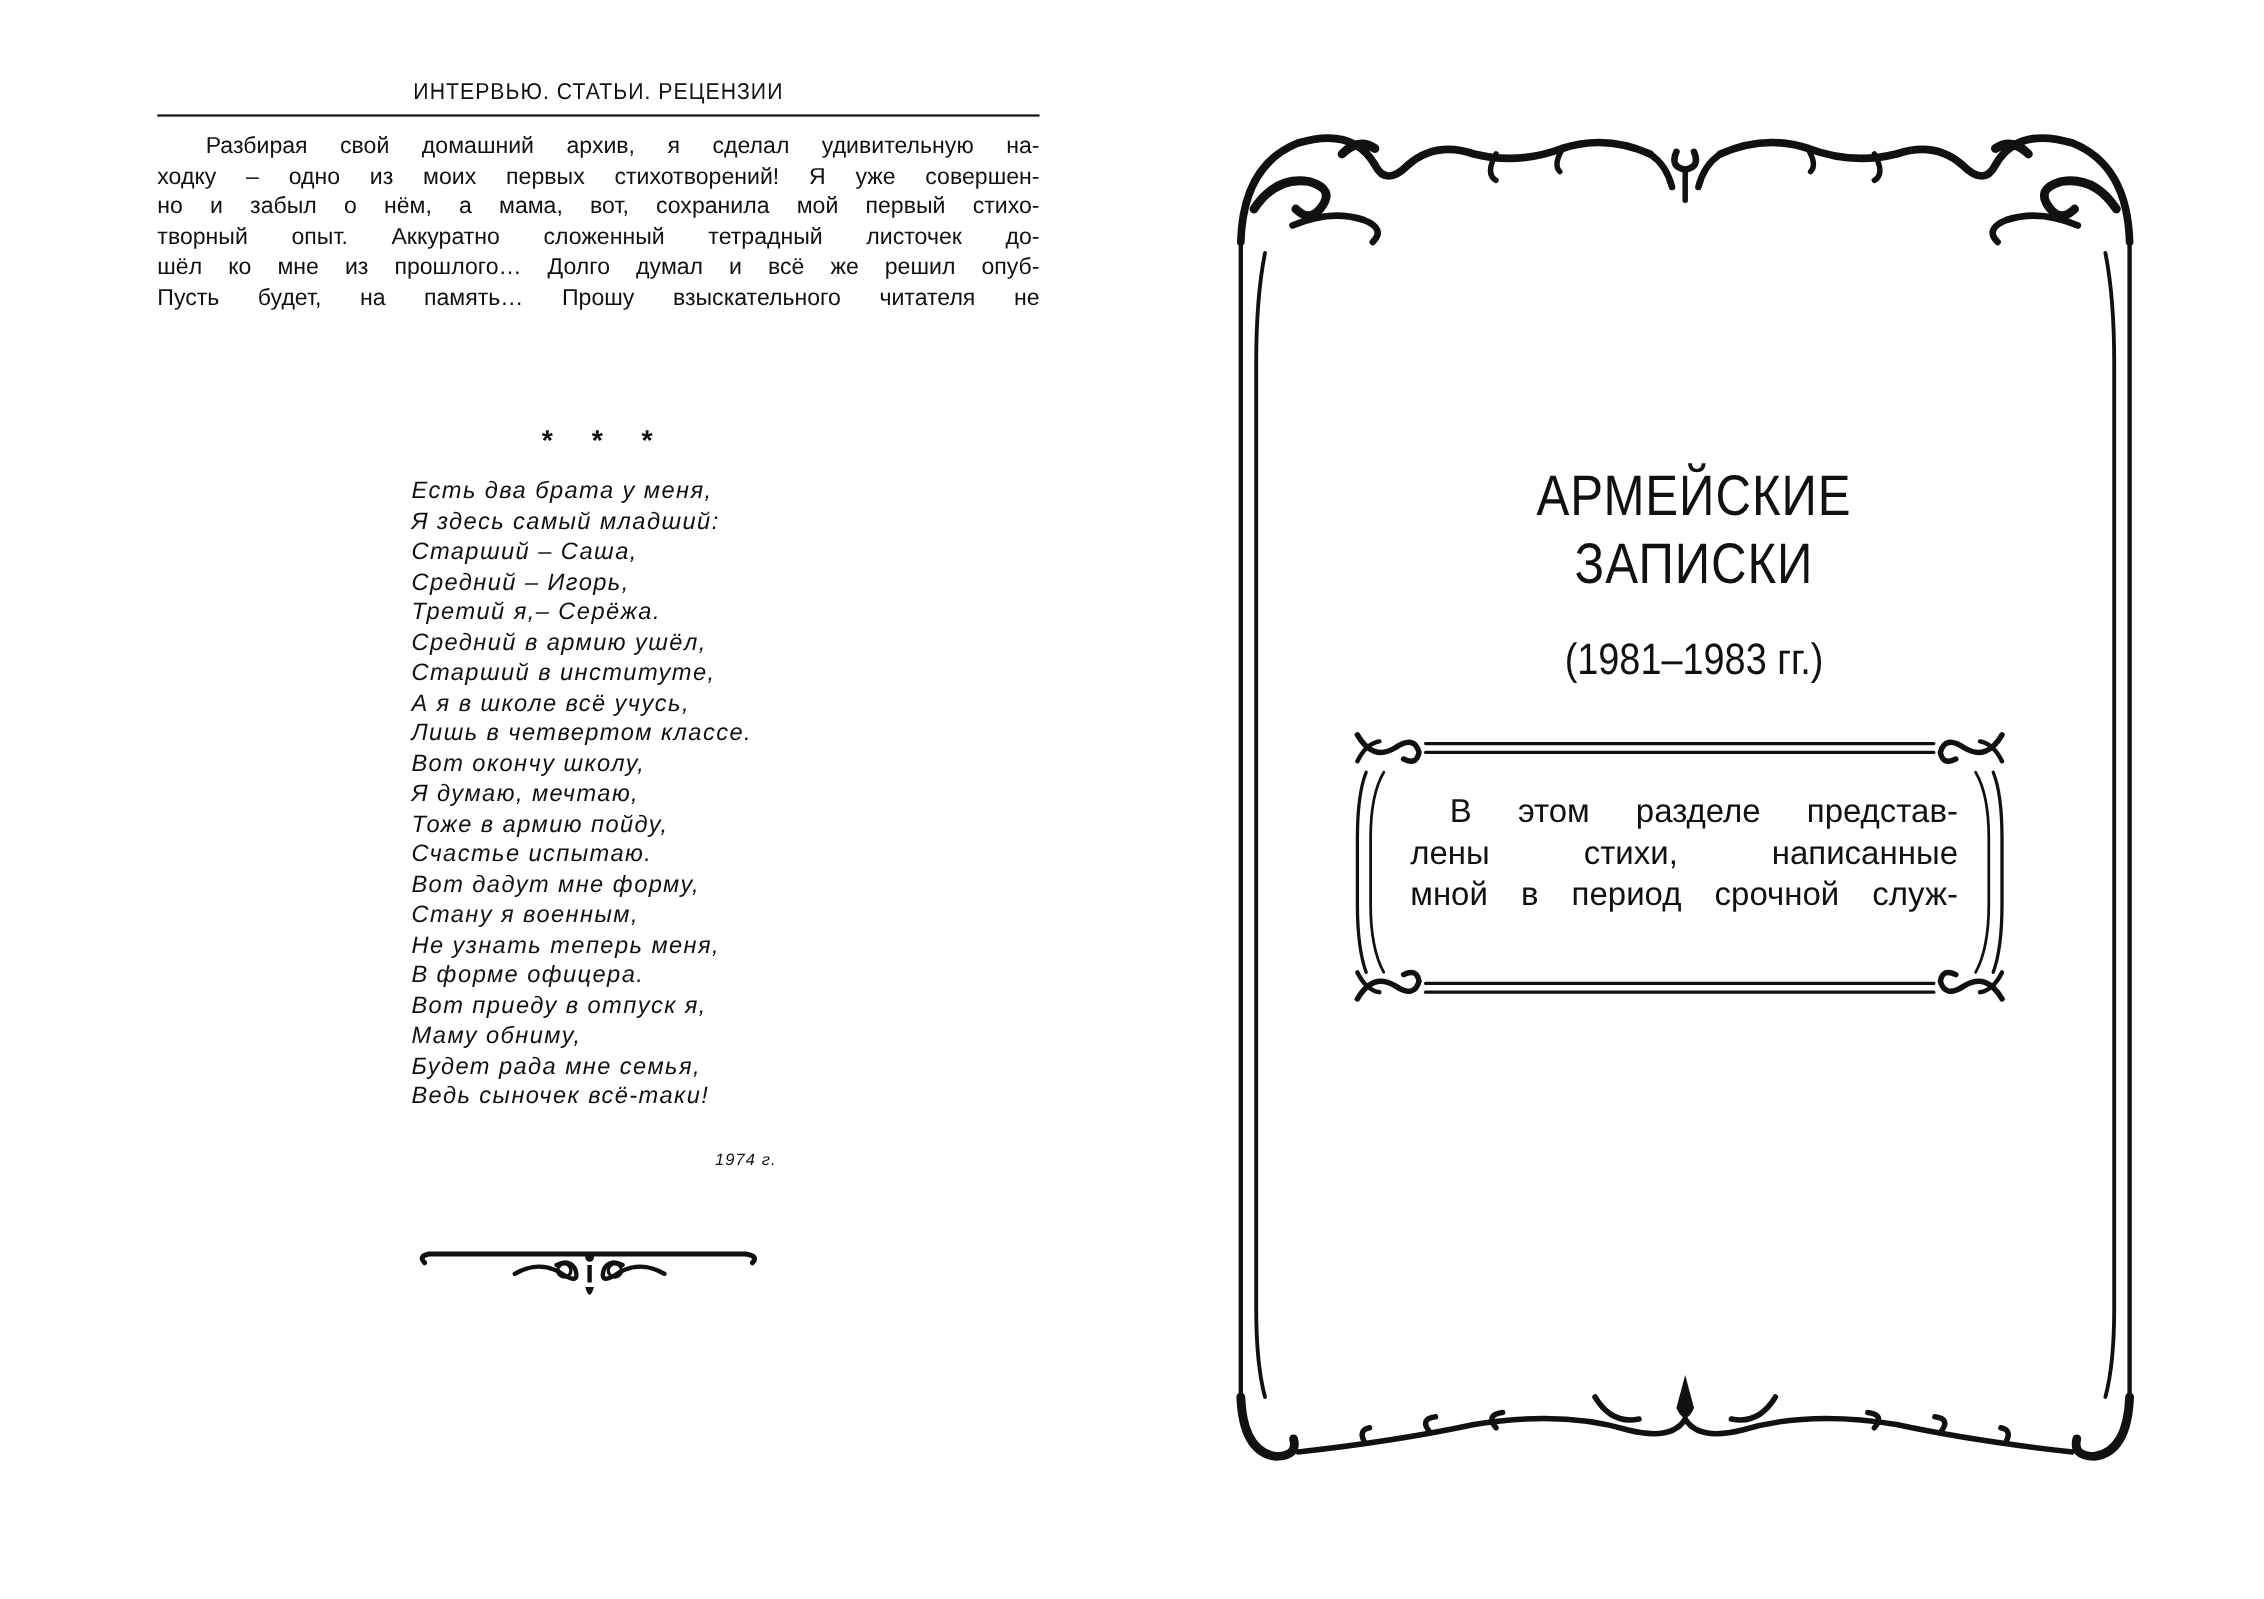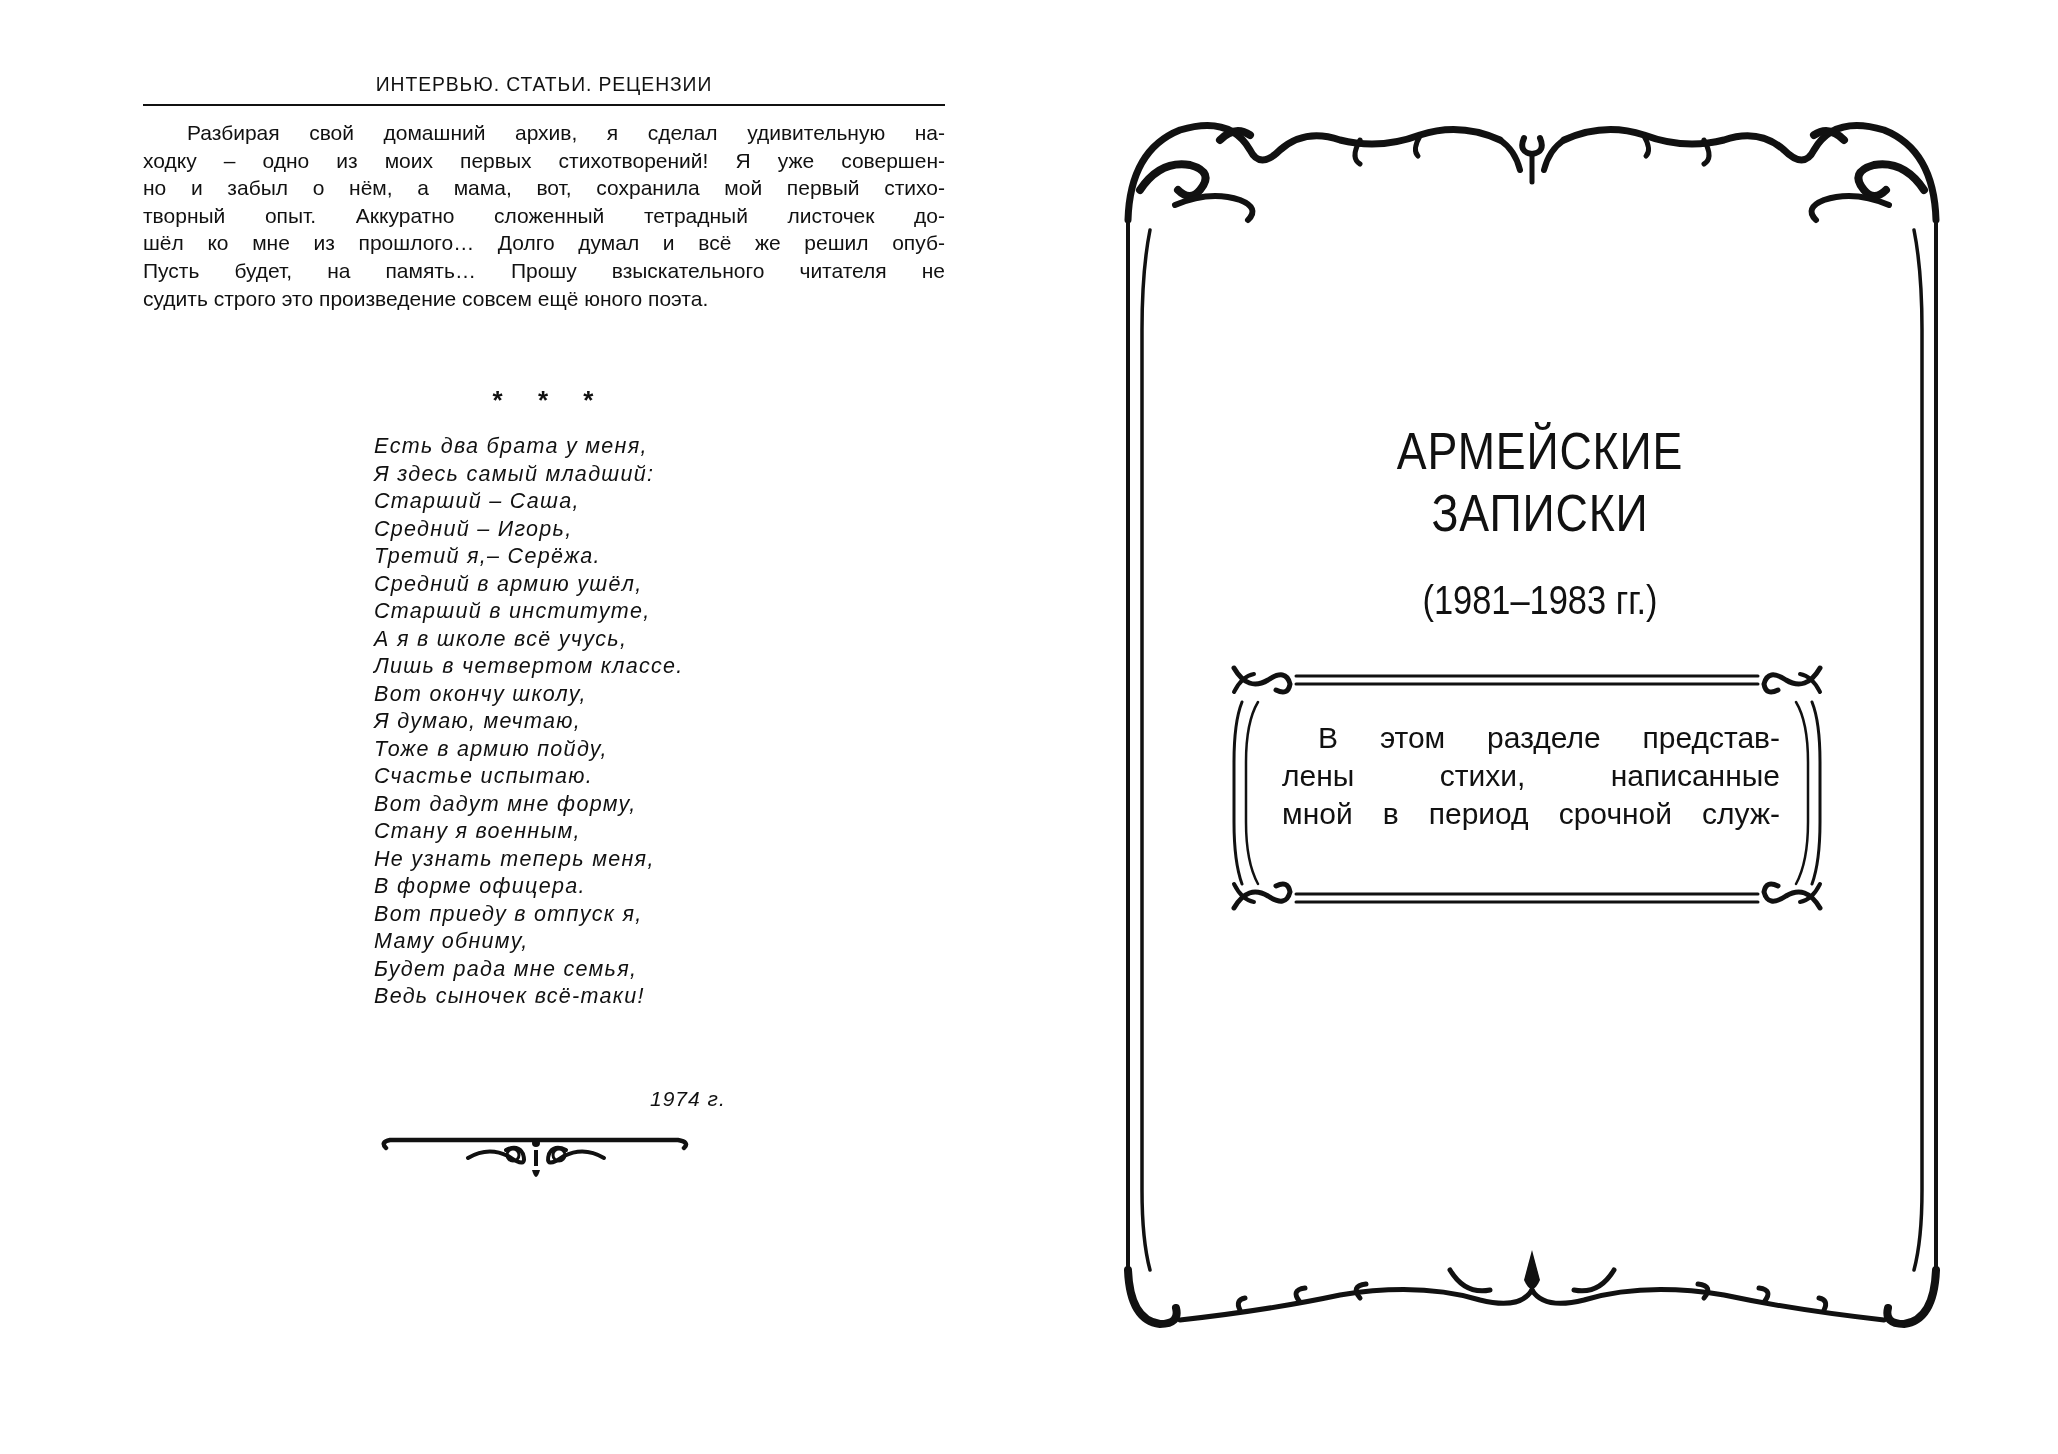--- a/index.html
+++ b/index.html
@@ -31,21 +31,21 @@
 
   .poem {
     position: absolute; left: 374px; top: 433px;
     font-family: "Liberation Sans", sans-serif; font-size: 21.5px; line-height: 27.5px;
     letter-spacing: 1.3px; color: #111;
   }
   .poem .verse { display: block; white-space: nowrap; font-style: italic; }
 
   .poem-date {
     position: absolute; left: 650px; top: 1046px;
-    font-family: "Liberation Sans", sans-serif; font-style: italic; font-size: 21px; letter-spacing: 1px; margin-top: 41px;
+    font-family: "Liberation Sans", sans-serif; font-style: italic; font-size: 15px; letter-spacing: 1px;
   }
 
   .end-ornament { position: absolute; left: 378px; top: 1130px; width: 316px; height: 58px; }
 
   
   .right-page { position: absolute; left: 1029px; top: 0; width: 1029px; height: 1454px; }
   .frame-svg { position: absolute; left: 1120px; top: 110px; width: 824px; height: 1230px; }
 
   .section-title {
     position: absolute; left: 1220px; top: 420px; width: 640px; text-align: center;
@@ -75,21 +75,20 @@
 <div class="running-head">ИНТЕРВЬЮ. СТАТЬИ. РЕЦЕНЗИИ</div>
 <div class="head-rule"></div>
 
 <div class="intro">
   <span class="line first">Разбирая свой домашний архив, я сделал удивительную на-</span>
   <span class="line">ходку – одно из моих первых стихотворений! Я уже совершен-</span>
   <span class="line">но и забыл о нём, а мама, вот, сохранила мой первый стихо-</span>
   <span class="line">творный опыт. Аккуратно сложенный тетрадный листочек до-</span>
   <span class="line">шёл ко мне из прошлого… Долго думал и всё же решил опуб-</span>
   <span class="line">Пусть будет, на память… Прошу взыскательного читателя не</span>
-  <span class="line last">судить строго это произведение совсем ещё юного поэта.</span>
 </div>
 
 <div class="asterisks">* * *</div>
 
 <div class="poem">
   <span class="verse">Есть два брата у меня,</span>
   <span class="verse">Я здесь самый младший:</span>
   <span class="verse">Старший – Саша,</span>
   <span class="verse">Средний – Игорь,</span>
   <span class="verse">Третий я,– Серёжа.</span>

